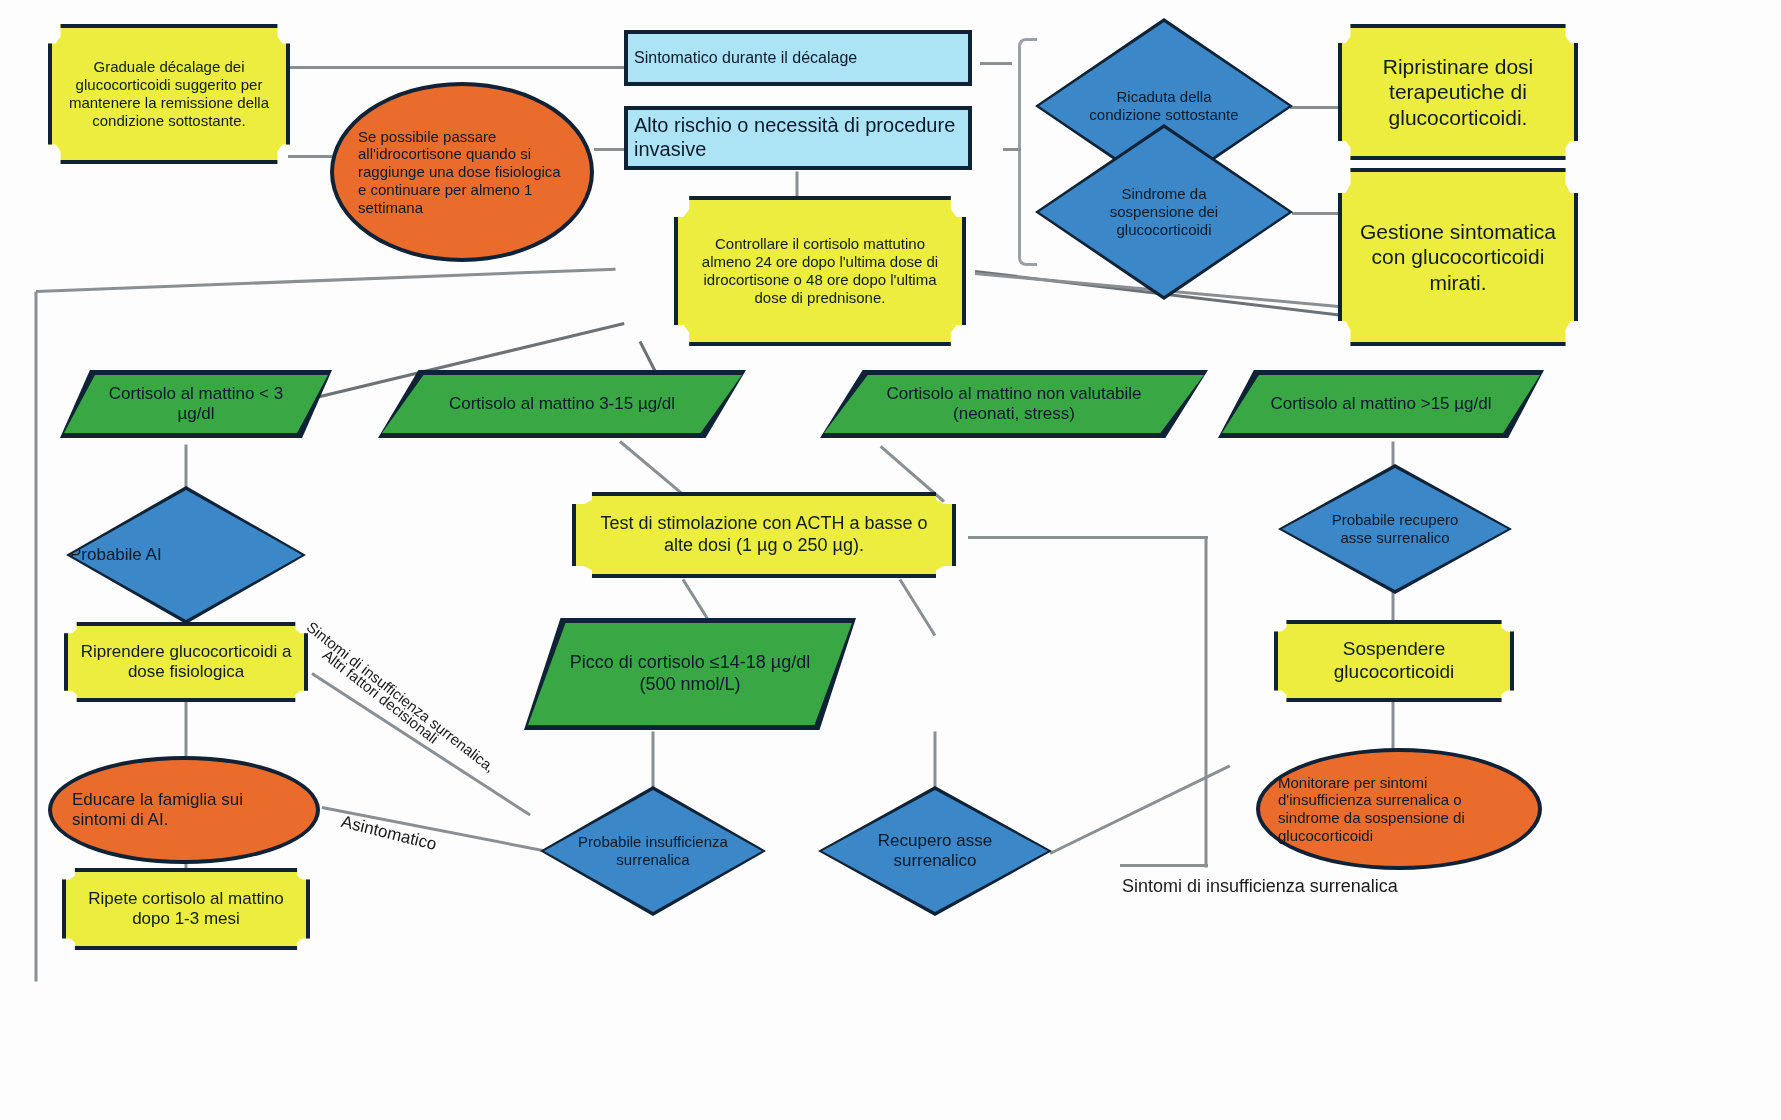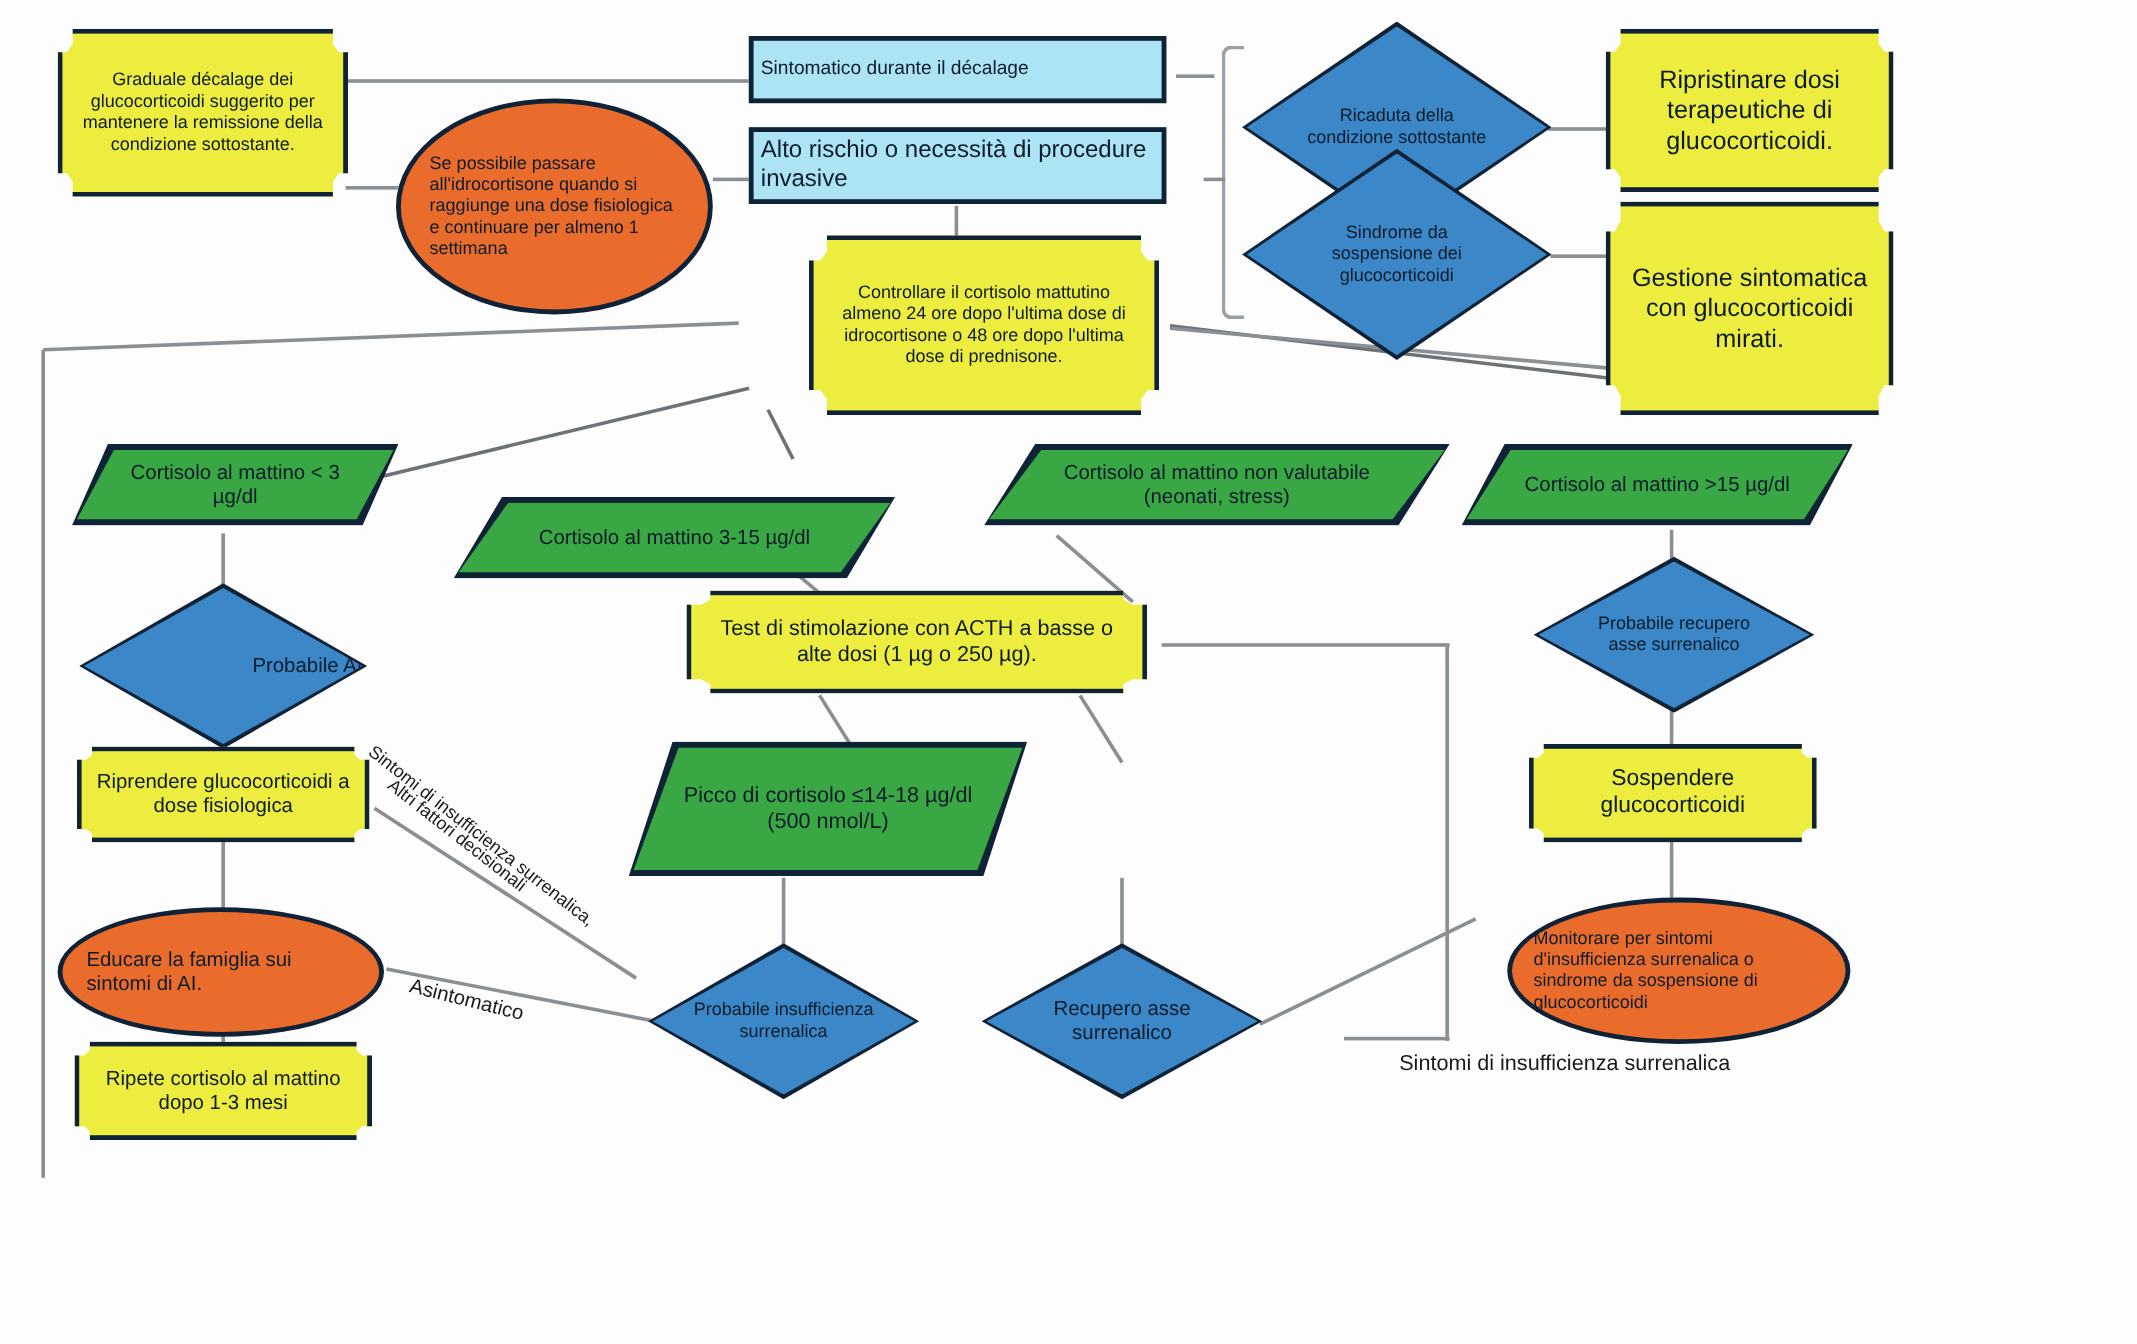--- a/index.html
+++ b/index.html
@@ -28,21 +28,21 @@
   
   .rect{background:#ace3f5;border:4px solid #0f2236;}
 
   
   .ellipse{background:#ea6c2d;border:4px solid #0f2236;border-radius:50%;}
   .diamond-outer{background:#0f2236;
            clip-path:polygon(50% 0%,100% 50%,50% 100%,0% 50%);
            position:absolute;z-index:3;}
   .diamond-inner{position:absolute;inset:4px;background:#3b87c8;
            clip-path:polygon(50% 0%,100% 50%,50% 100%,0% 50%);
-           display:flex;align-items:center;justify-content:flex-end;text-align:center;
+           display:flex;align-items:center;justify-content:flex-start;text-align:center;
            color:#0d1b2a;line-height:1.2;}
 
   
   .par-outer{position:absolute;background:#0f2236;z-index:3;
       clip-path:polygon(11% 0%,100% 0%,89% 100%,0% 100%);}
   .par-inner{position:absolute;inset:0;background:#3aa745;
       clip-path:polygon(calc(11% + 5px) 5px, calc(100% - 4px) 5px,
                         calc(89% - 5px) calc(100% - 5px), 4px calc(100% - 5px));
       display:flex;align-items:center;justify-content:center;text-align:center;
       color:#0d1b2a;line-height:1.2;}
@@ -177,21 +177,21 @@
       <span>Controllare il cortisolo mattutino almeno 24 ore dopo l'ultima dose di idrocortisone o 48 ore dopo l'ultima dose di prednisone.</span>
     </div>
   </div>
 
   <div class="par-outer" style="left:60px;top:370px;width:272px;height:68px;">
     <div class="par-inner" style="font-size:17px;justify-content:center;">
       <span style="padding:0 34px;">Cortisolo al mattino &lt; 3 µg/dl</span>
     </div>
   </div>
 
-  <div class="par-outer" style="left:378px;top:370px;width:368px;height:68px;margin-top:44px;">
+  <div class="par-outer" style="left:378px;top:370px;width:368px;height:68px;">
     <div class="par-inner" style="font-size:17px;">
       <span style="padding:0 44px;">Cortisolo al mattino 3-15 µg/dl</span>
     </div>
   </div>
 
   <div class="par-outer" style="left:820px;top:370px;width:388px;height:68px;">
     <div class="par-inner" style="font-size:17px;">
       <span style="padding:0 44px;">Cortisolo al mattino non valutabile (neonati, stress)</span>
     </div>
   </div>
@@ -274,17 +274,17 @@
   </div>
 
   <div class="edgelabel" style="left:330px;top:646px;transform:rotate(38deg);transform-origin:0 0;font-size:15px;">
     <span>Altri fattori decisionali</span>
   </div>
 
   <div class="edgelabel" style="left:344px;top:812px;transform:rotate(14deg);transform-origin:0 0;font-size:17px;">
     <span>Asintomatico</span>
   </div>
 
-  <div class="plainlabel" style="left:1166px;top:876px;font-size:18px;">
+  <div class="plainlabel" style="left:1122px;top:876px;font-size:18px;">
     <span>Sintomi di insufficienza surrenalica</span>
   </div>
 
 </div>
 
 </body></html>

